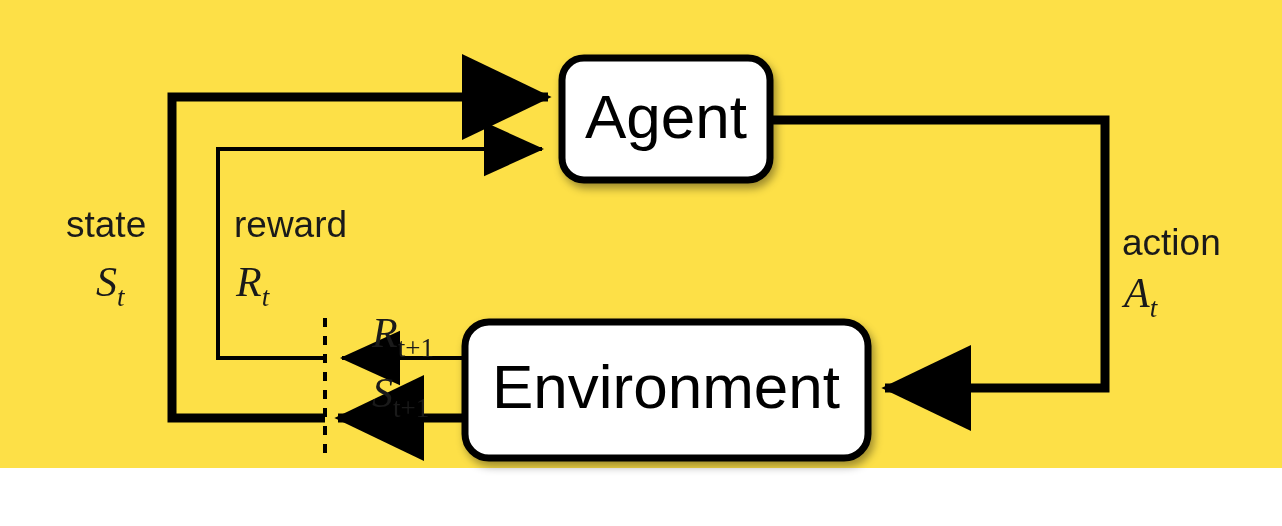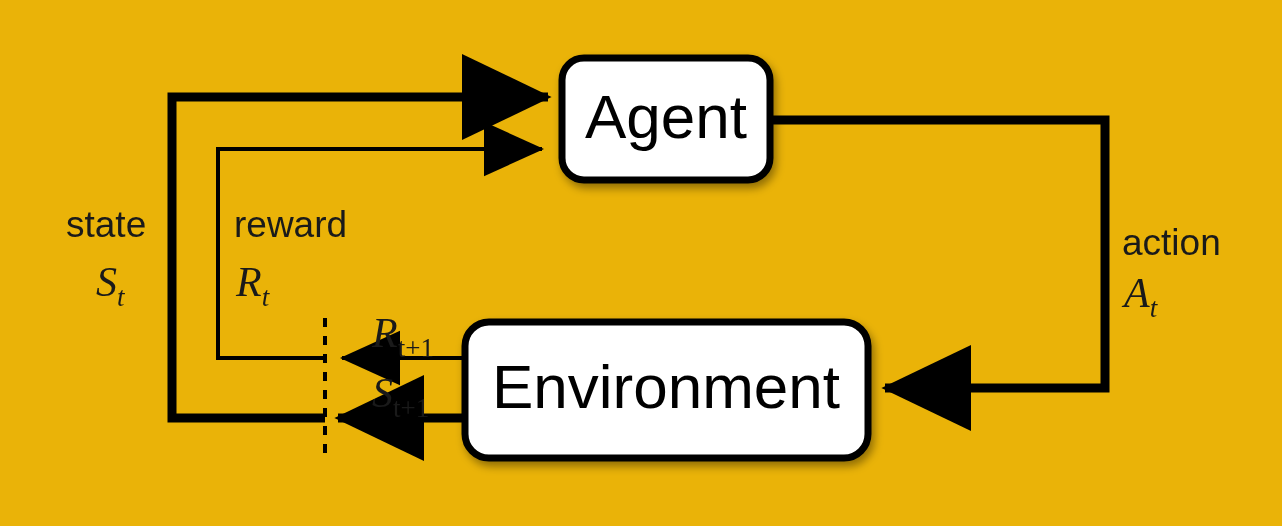--- a/index.html
+++ b/index.html
@@ -10,22 +10,22 @@
   }
   body {
     width: 1282px;
     height: 526px;
     overflow: hidden;
     font-family: "Liberation Sans", sans-serif;
   }
   #diagram-canvas {
     position: relative;
     width: 1282px;
-    height: 526px;
-    background: #eab308;
+    height: 468px;
+    background: #fde047;
   }
   #diagram-svg {
     position: absolute;
     top: 0;
     left: 0;
     width: 1282px;
     height: 526px;
     display: block;
   }
   .node-label {

